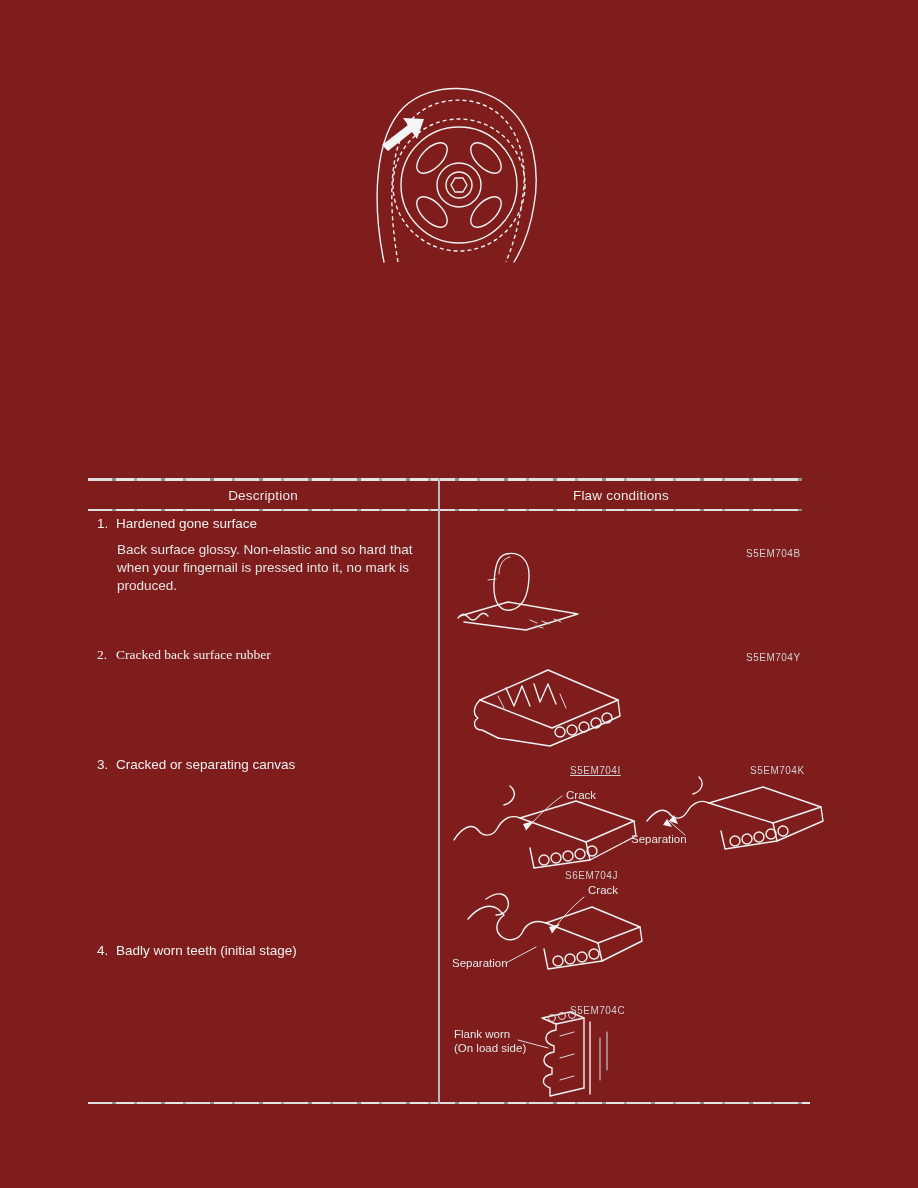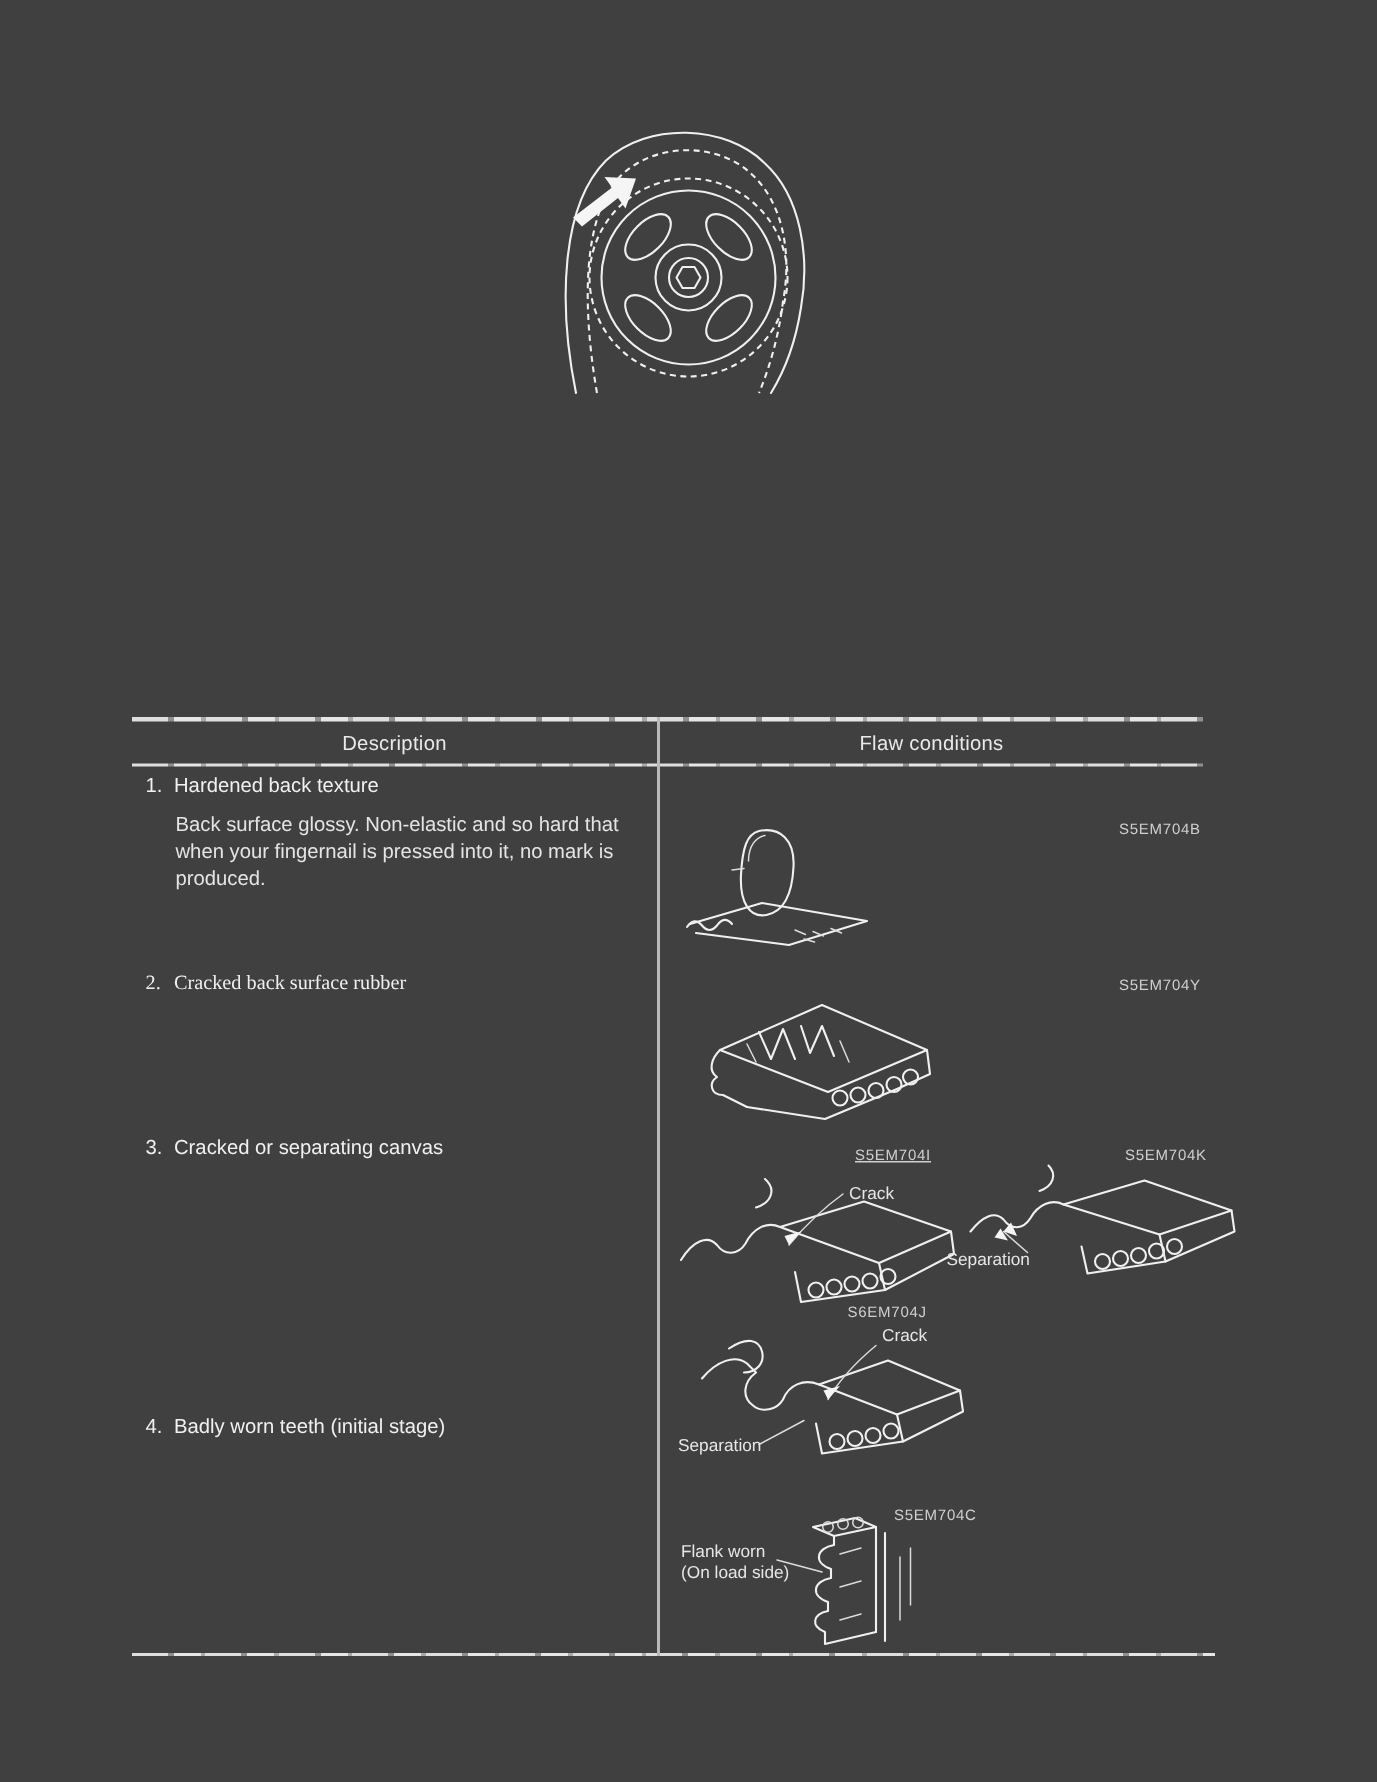--- a/index.html
+++ b/index.html
@@ -1,17 +1,17 @@
 <!DOCTYPE html>
 <html><head>
 <meta charset="utf-8">
 <style>
   html,body{margin:0;padding:0;background:#000;}
   .page{
-    position:relative;width:918px;height:1188px;background:#404040;
+    position:relative;width:918px;height:1188px;background:#7f1d1d;
     font-family:"Liberation Sans","DejaVu Sans",sans-serif;
     color:#e8e8e8;overflow:hidden;
   }
   .abs{position:absolute;}
   .hline{
     position:absolute;
     background:repeating-linear-gradient(90deg,#dedede 0 24px,#8f8f8f 24px 28px,#e6e6e6 28px 46px,#a9a9a9 46px 49px);
   }
   .vline{position:absolute;background:#b9b9b9;}
   .col-header{
@@ -52,21 +52,21 @@
 
   <div class="hline" style="left:88px;top:478px;width:714px;height:3px;"></div>
   <div class="hline" style="left:88px;top:509px;width:714px;height:2px;"></div>
   <div class="hline" style="left:88px;top:1102px;width:722px;height:2px;"></div>
   <div class="vline" style="left:438px;top:478px;width:2px;height:626px;"></div>
 
   <div class="col-header" style="left:88px;top:488px;width:350px;">Description</div>
   <div class="col-header" style="left:440px;top:488px;width:362px;">Flaw conditions</div>
 
   <div class="row-title" style="left:97px;top:516px;">
-    <span class="num">1.</span><span>Hardened back texture</span>
+    <span class="num">1.</span><span>Hardened gone surface</span>
   </div>
   <div class="para" style="left:117px;top:541px;width:340px;">
     <div>Back surface glossy. Non-elastic and so hard that</div>
     <div>when your fingernail is pressed into it, no mark is</div>
     <div>produced.</div>
   </div>
   <span class="code" style="left:746px;top:548px;">S5EM704B</span>
   <svg style="left:450px;top:550px;" width="140" height="88" viewBox="0 0 140 88">
     <path class="ln" d="M56,4 C70,1 80,10 79,28 C78,48 71,58 61,60 C50,62 43,52 44,33 C45,15 48,6 56,4 Z"></path>
     <path class="thin" d="M49,24 C49,14 54,8 60,7"></path>
@@ -150,21 +150,21 @@
     <path class="thin" d="M136,20 C124,30 112,42 104,56"></path>
     <path class="fillw" d="M104,56 l8,-9 l-11,3 Z"></path>
     <path class="thin" d="M58,86 L88,70"></path>
     <text x="140" y="17">Crack</text>
     <text x="4" y="90">Separation</text>
   </svg>
 
   <div class="row-title" style="left:97px;top:920px;margin-top:23px;">
     <span class="num">4.</span><span>Badly worn teeth (initial stage)</span>
   </div>
-  <span class="code" style="left:596px;top:1005px;">S5EM704C</span>
+  <span class="code" style="left:570px;top:1005px;">S5EM704C</span>
   <svg style="left:450px;top:1008px;" width="185" height="95" viewBox="0 0 185 95">
     <path class="ln" d="M92,10 L120,4 L134,10 L106,16 Z"></path>
     <circle class="thin" cx="102" cy="10" r="3.5"></circle>
     <circle class="thin" cx="112" cy="8" r="3.5"></circle>
     <circle class="thin" cx="122" cy="7" r="3.5"></circle>
     <path class="ln" d="M134,10 L134,80"></path>
     <path class="ln" d="M140,14 L140,86"></path>
     <path class="thin" d="M150,30 L150,72 M157,24 L157,62"></path>
     <path class="ln" d="M106,16 L106,22 C94,24 92,34 104,38 L104,44 C92,46 90,56 102,60 L102,66 C92,68 90,76 100,80 L100,88 L134,80"></path>
     <path class="thin" d="M110,28 l14,-4 M110,50 l14,-4 M110,72 l14,-4"></path>

